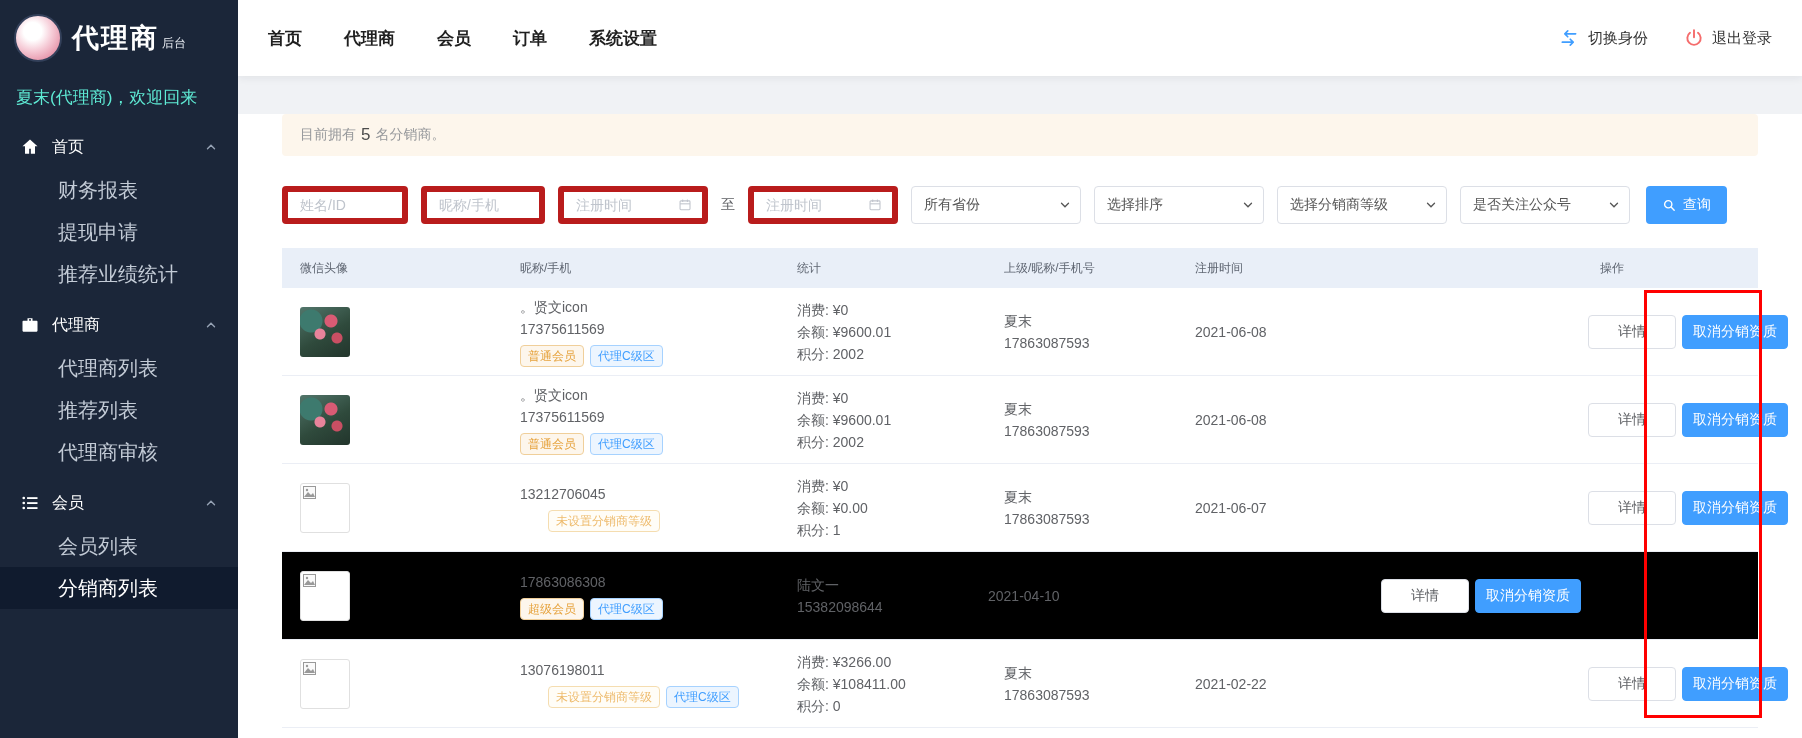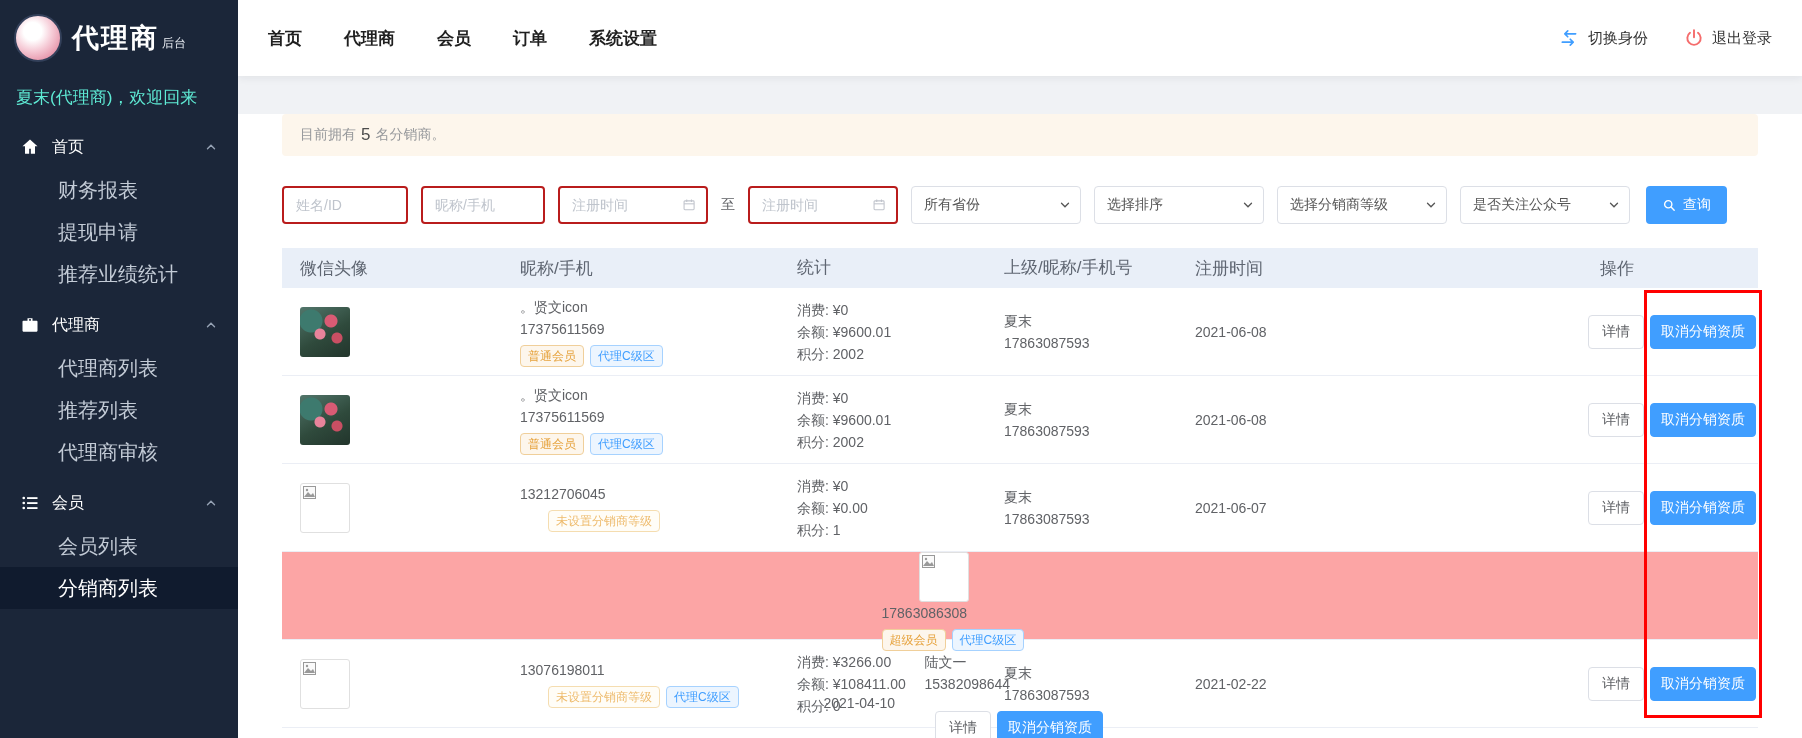--- a/index.html
+++ b/index.html
@@ -36,35 +36,35 @@
   
   .main { position:absolute; left:238px; right:0; top:76px; bottom:0; background:#fff; overflow:hidden; }
   .gray-strip { height:38px; background:#f0f2f5; }
   .content { padding:0 44px; }
 
   .alert { height:42px; background:#fdf6ec; border-radius:4px; display:flex; align-items:center; padding:0 18px;
     color:#97999c; font-size:14px; }
   .alert .count { font-size:17px; color:#4c4c4c; margin:0 5px; }
 
   .filters { display:flex; align-items:center; gap:13px; margin-top:30px; }
-  .fi { height:38px; border:2px solid #b91c1c; border-radius:4px; background:#fff; display:flex; align-items:center; padding:0 10px 0 12px; }
+  .fi { height:38px; border:6px solid #b91c1c; border-radius:4px; background:#fff; display:flex; align-items:center; padding:0 10px 0 12px; }
   .fi input { border:none; outline:none; width:100%; font-size:14px; color:#606266; font-family:inherit; background:transparent; }
   .fi input::placeholder { color:#bfc4cc; }
   .w1 { width:126px; } .w2 { width:124px; } .wd { width:150px; }
   .sep { font-size:14px; color:#606266; flex:none; }
   .select { width:170px; height:38px; border:1px solid #dcdfe6; border-radius:4px; display:flex; align-items:center;
     justify-content:space-between; padding:0 8px 0 12px; font-size:14px; color:#555; cursor:pointer; background:#fff; flex:none; }
   .btn-search { margin-left:3px; height:38px; padding:0 16px; background:#409eff; color:#fff; border:none; border-radius:4px;
     font-size:14px; display:flex; align-items:center; gap:6px; cursor:pointer; font-family:inherit; flex:none; }
 
   
   .table { margin-top:24px; position:relative; }
-  .thead { display:flex; align-items:center; height:40px; background:#e9eff8; font-size:17px; color:#5f6672; }
+  .thead { display:flex; align-items:center; height:40px; background:#e9eff8; font-size:12px; color:#5f6672; }
   .trow { display:flex; align-items:center; height:88px; border-bottom:1px solid #ebeef5; font-size:14px; color:#606266; background:#fff; }
-  .trow.alt { background:#fca5a5;flex-direction:column; }
+  .trow.alt { background:#000000; }
   .c1 { width:238px; padding-left:18px; flex:none; }
   .c2 { width:277px; flex:none; }
   .c3 { width:207px; line-height:22px; flex:none; }
   .c4 { width:191px; line-height:22px; flex:none; }
   .c5 { width:393px; flex:none; }
   .c6 { width:170px; display:flex; align-items:center; gap:6px; flex:none; }
   .thead .c6 { padding-left:12px; }
 
   .avatar { width:50px; height:50px; border-radius:3px; }
   .avatar.photo { background:
@@ -76,21 +76,21 @@
   .avatar.broken { background:#fff; border:1px solid #e0e0e0; position:relative; }
   .avatar.broken svg { position:absolute; top:2px; left:2px; }
 
   .nick, .phone { line-height:22px; }
   .badges { display:flex; gap:6px; margin-top:5px; }
   .badge { font-size:12px; padding:2px 7px; border-radius:4px; border:1px solid; line-height:16px; }
   .badge.orange { color:#e6a23c; border-color:#f0cf9a; background:#fdf6ec; }
   .badge.light  { color:#eebb6d; border-color:#f5ddb0; background:#fffdf7;margin-left:28px; }
   .badge.blue   { color:#409eff; border-color:#a6d2ff; background:#ecf5ff; }
 
-  .btn-detail { height:34px; padding:0 13px; background:#fff; border:1px solid #dcdfe6; border-radius:4px; font-size:14px;
+  .btn-detail { height:34px; padding:0 29px; background:#fff; border:1px solid #dcdfe6; border-radius:4px; font-size:14px;
     color:#606266; cursor:pointer; font-family:inherit; flex:none; }
   .btn-cancel { height:34px; padding:0 10px; background:#409eff; border:1px solid #409eff; border-radius:4px; font-size:14px;
     color:#fff; cursor:pointer; font-family:inherit; flex:none; }
 
   .annotation { position:absolute; top:42px; right:-4px; width:118px; height:428px; border:3px solid #ff0000;
     pointer-events:none; z-index:5; }
 </style>
 </head>
 <body>
 

